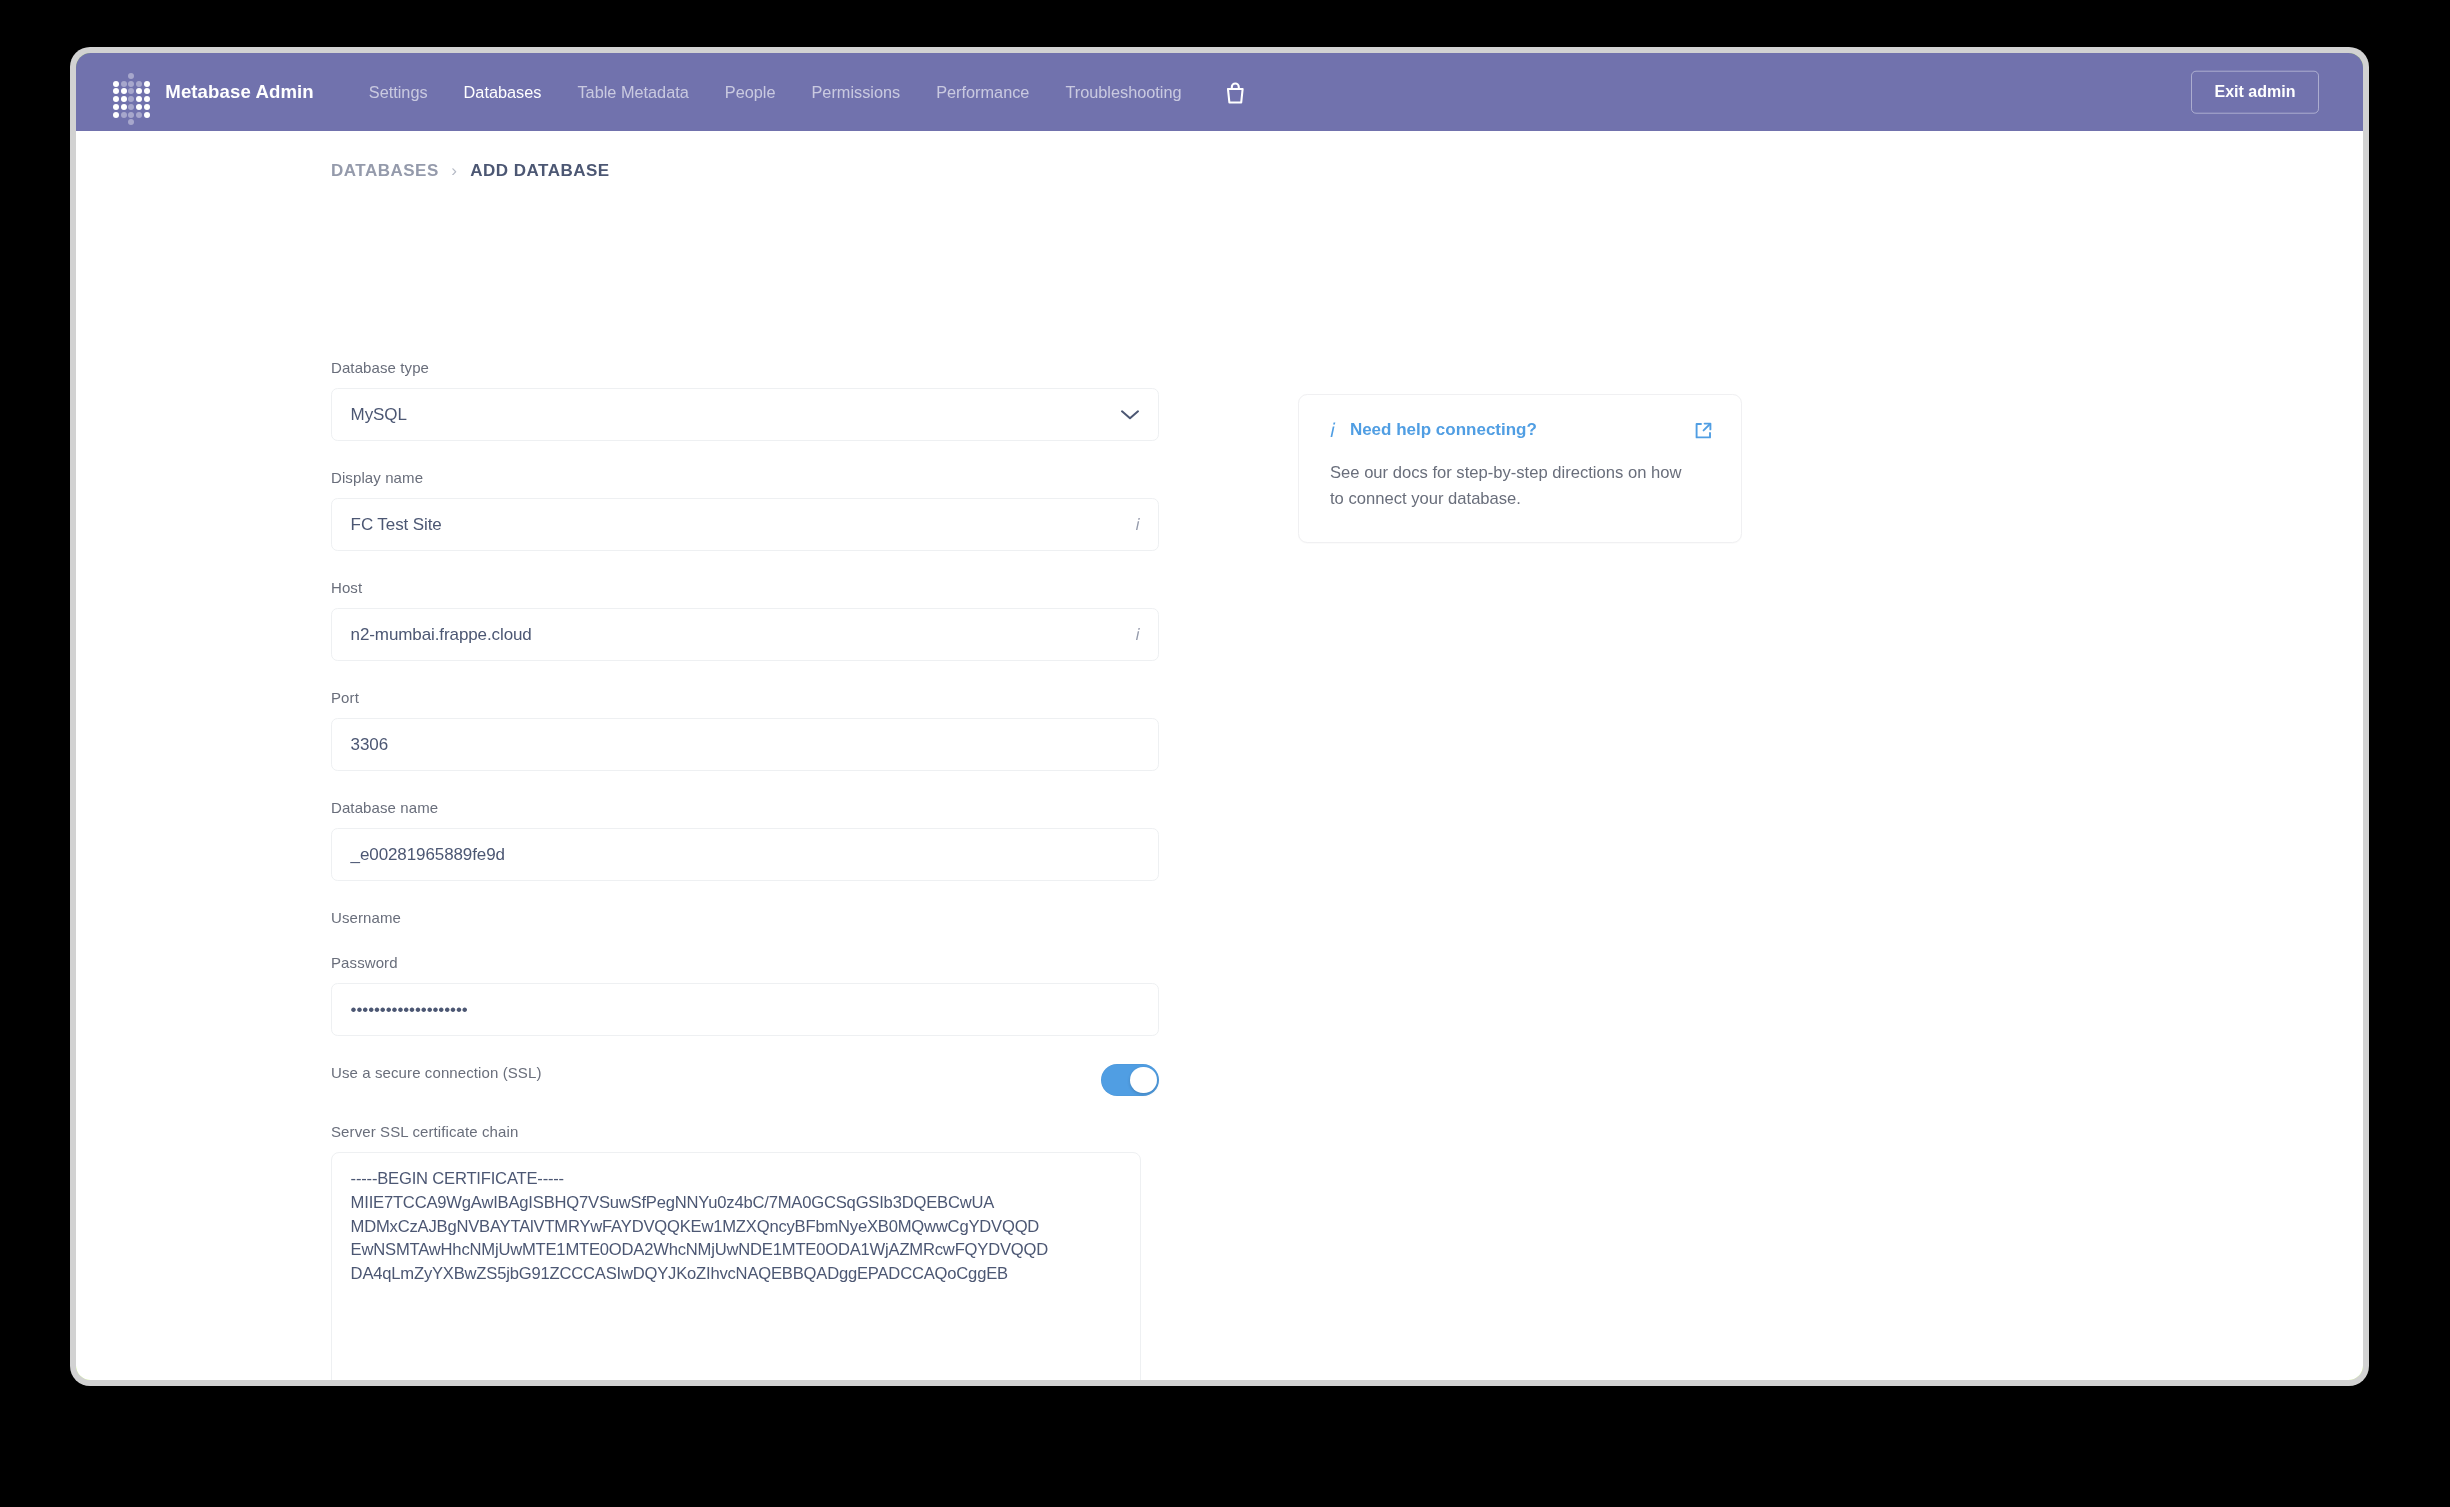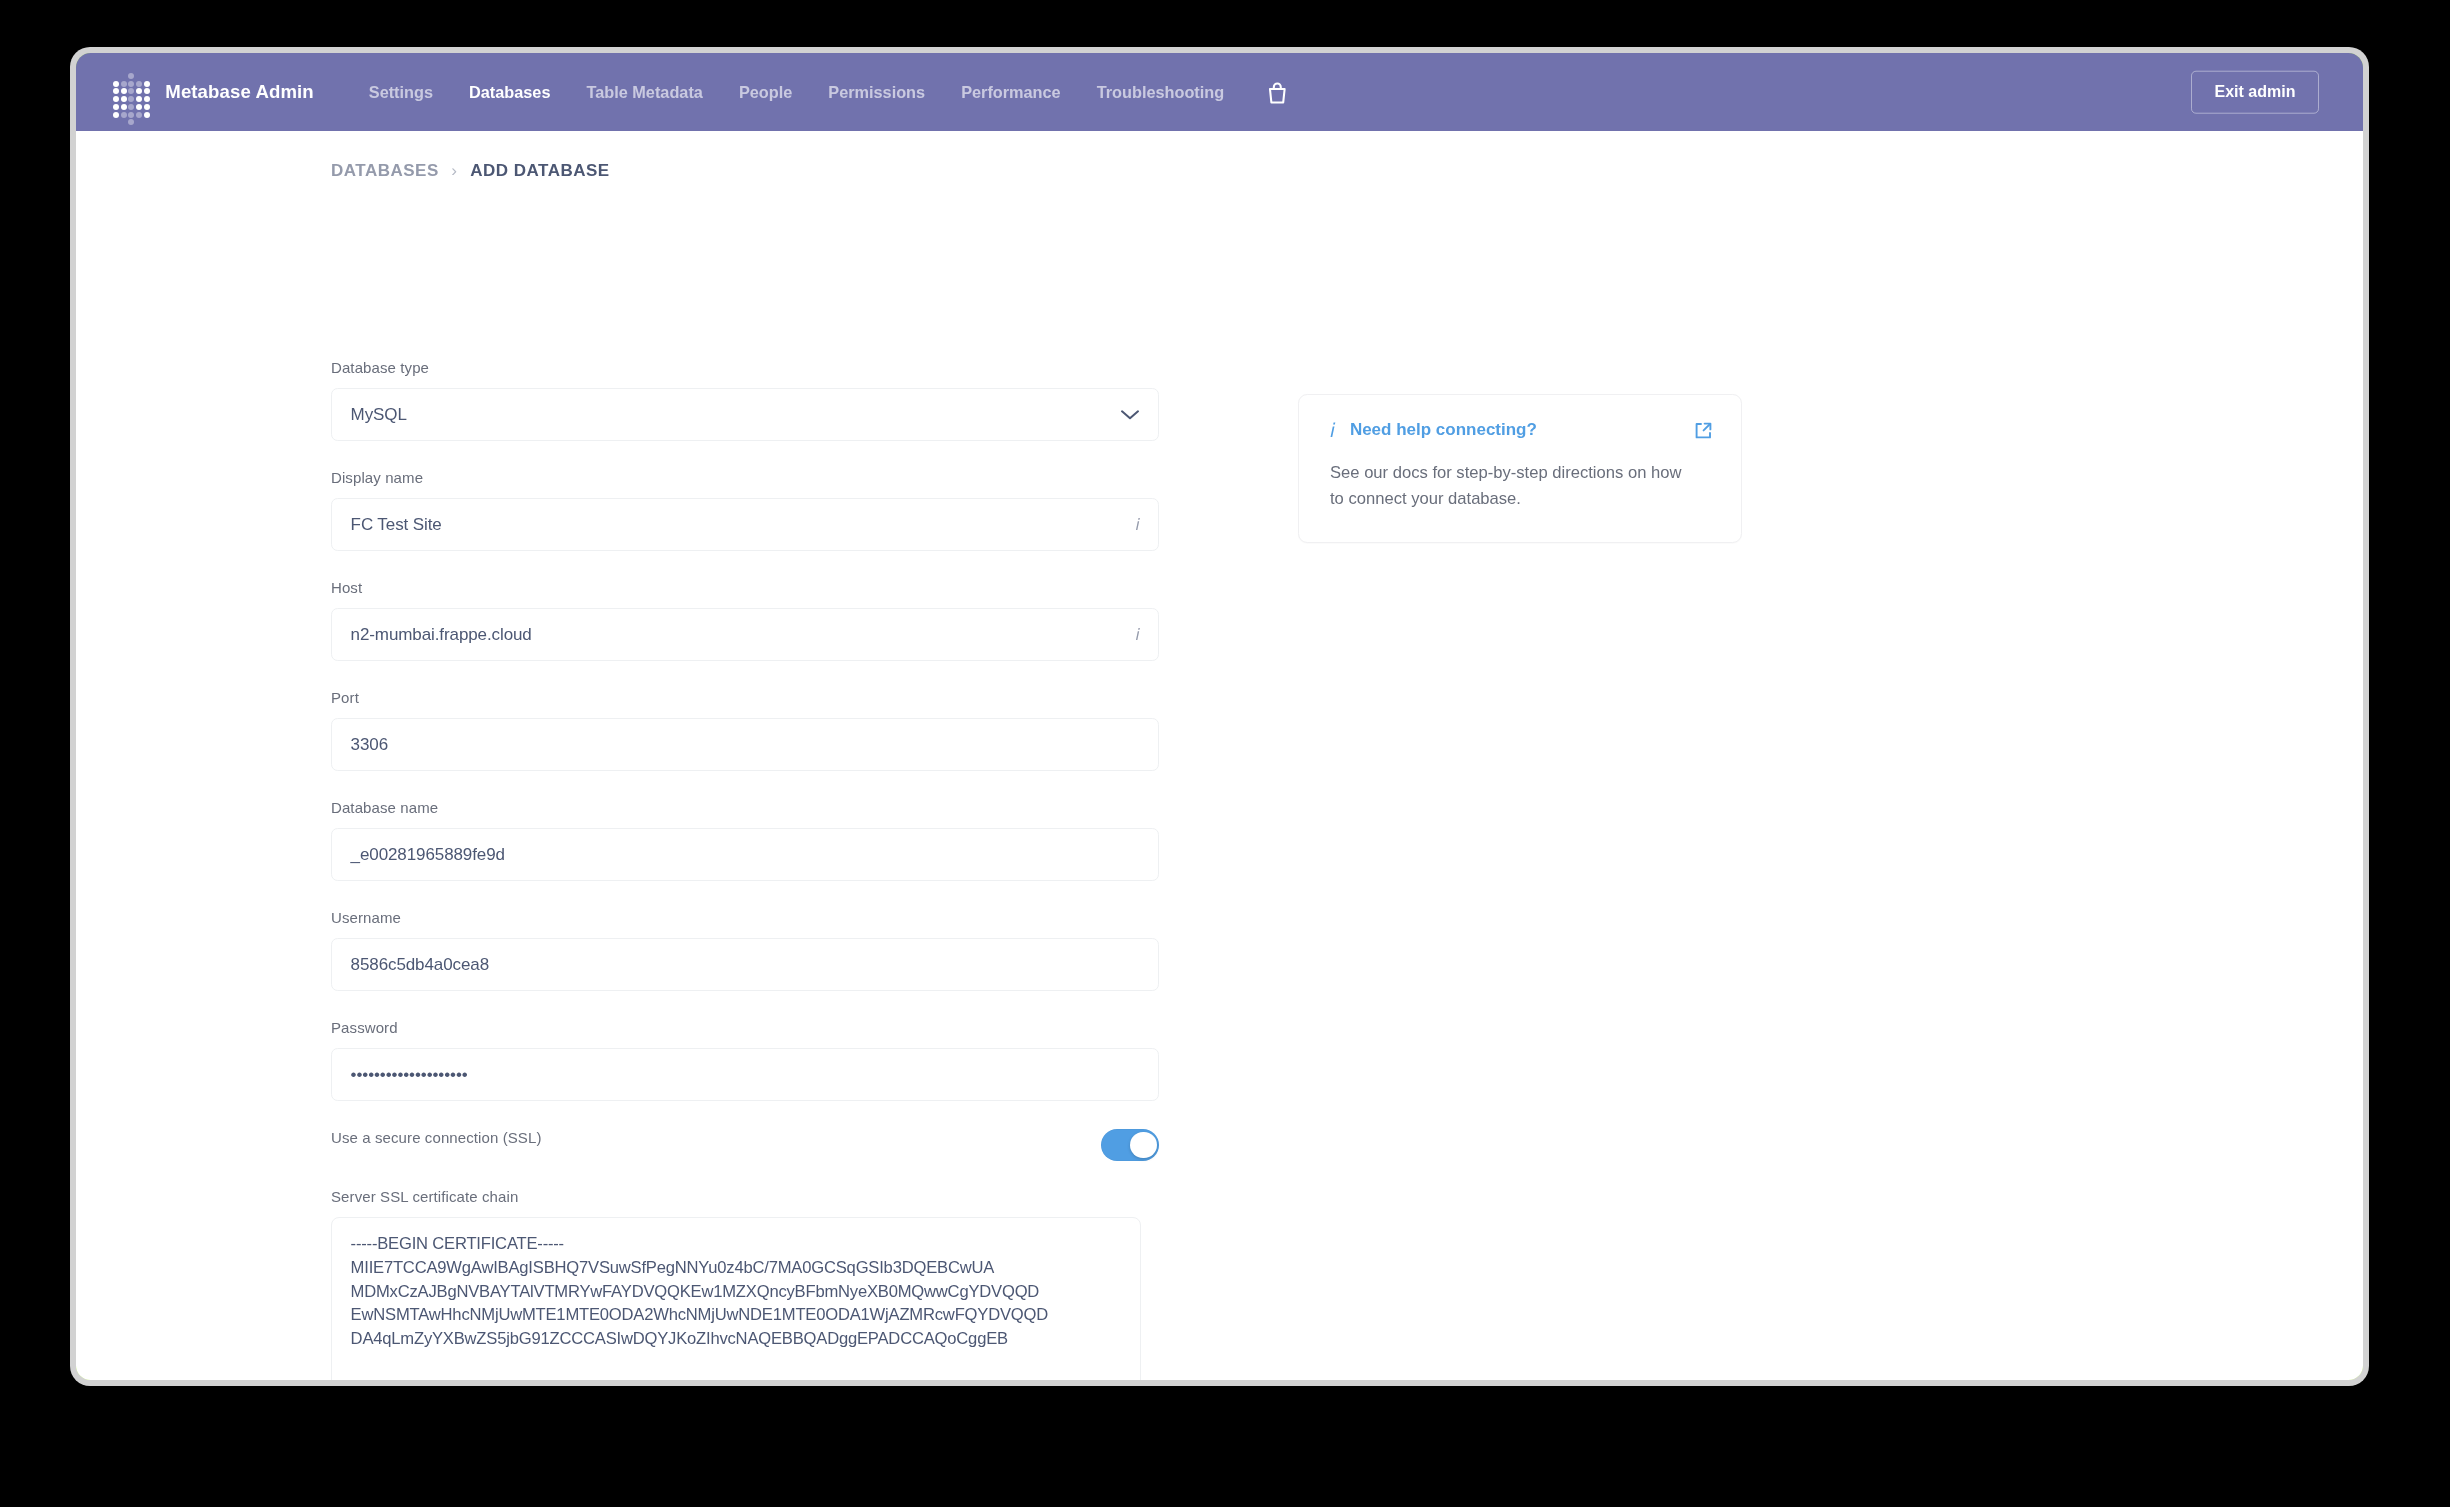--- a/index.html
+++ b/index.html
@@ -71,21 +71,21 @@
   }
 
   .nav-links {
     display: flex;
     align-items: center;
     gap: 0px;
   }
   .nav-link {
     color: rgba(255,255,255,0.62);
     font-size: 16.3px;
-    font-weight: 700;
+    font-weight: 400;
     padding: 6.6px 18px;
     white-space: nowrap;
     cursor: pointer;
     text-decoration: none;
     border-radius: 5.3px;
   }
   .nav-link.active { color: #ffffff; }
 
   .store-icon-btn {
     margin-left: 17.3px;
@@ -408,23 +408,20 @@
 
         <div class="field-group">
           <span class="field-label">Database name</span>
           <div class="input-shell">
             <span class="value">_e00281965889fe9d</span>
           </div>
         </div>
 
         <div class="field-group">
           <span class="field-label">Username</span>
-          <div class="input-shell">
-            <span class="value">8586c5db4a0cea8</span>
-          </div>
         </div>
 
         <div class="field-group">
           <span class="field-label">Password</span>
           <div class="input-shell">
             <span class="value password-dots">••••••••••••••••••••</span>
           </div>
         </div>
 
         <div id="ssl-row">

